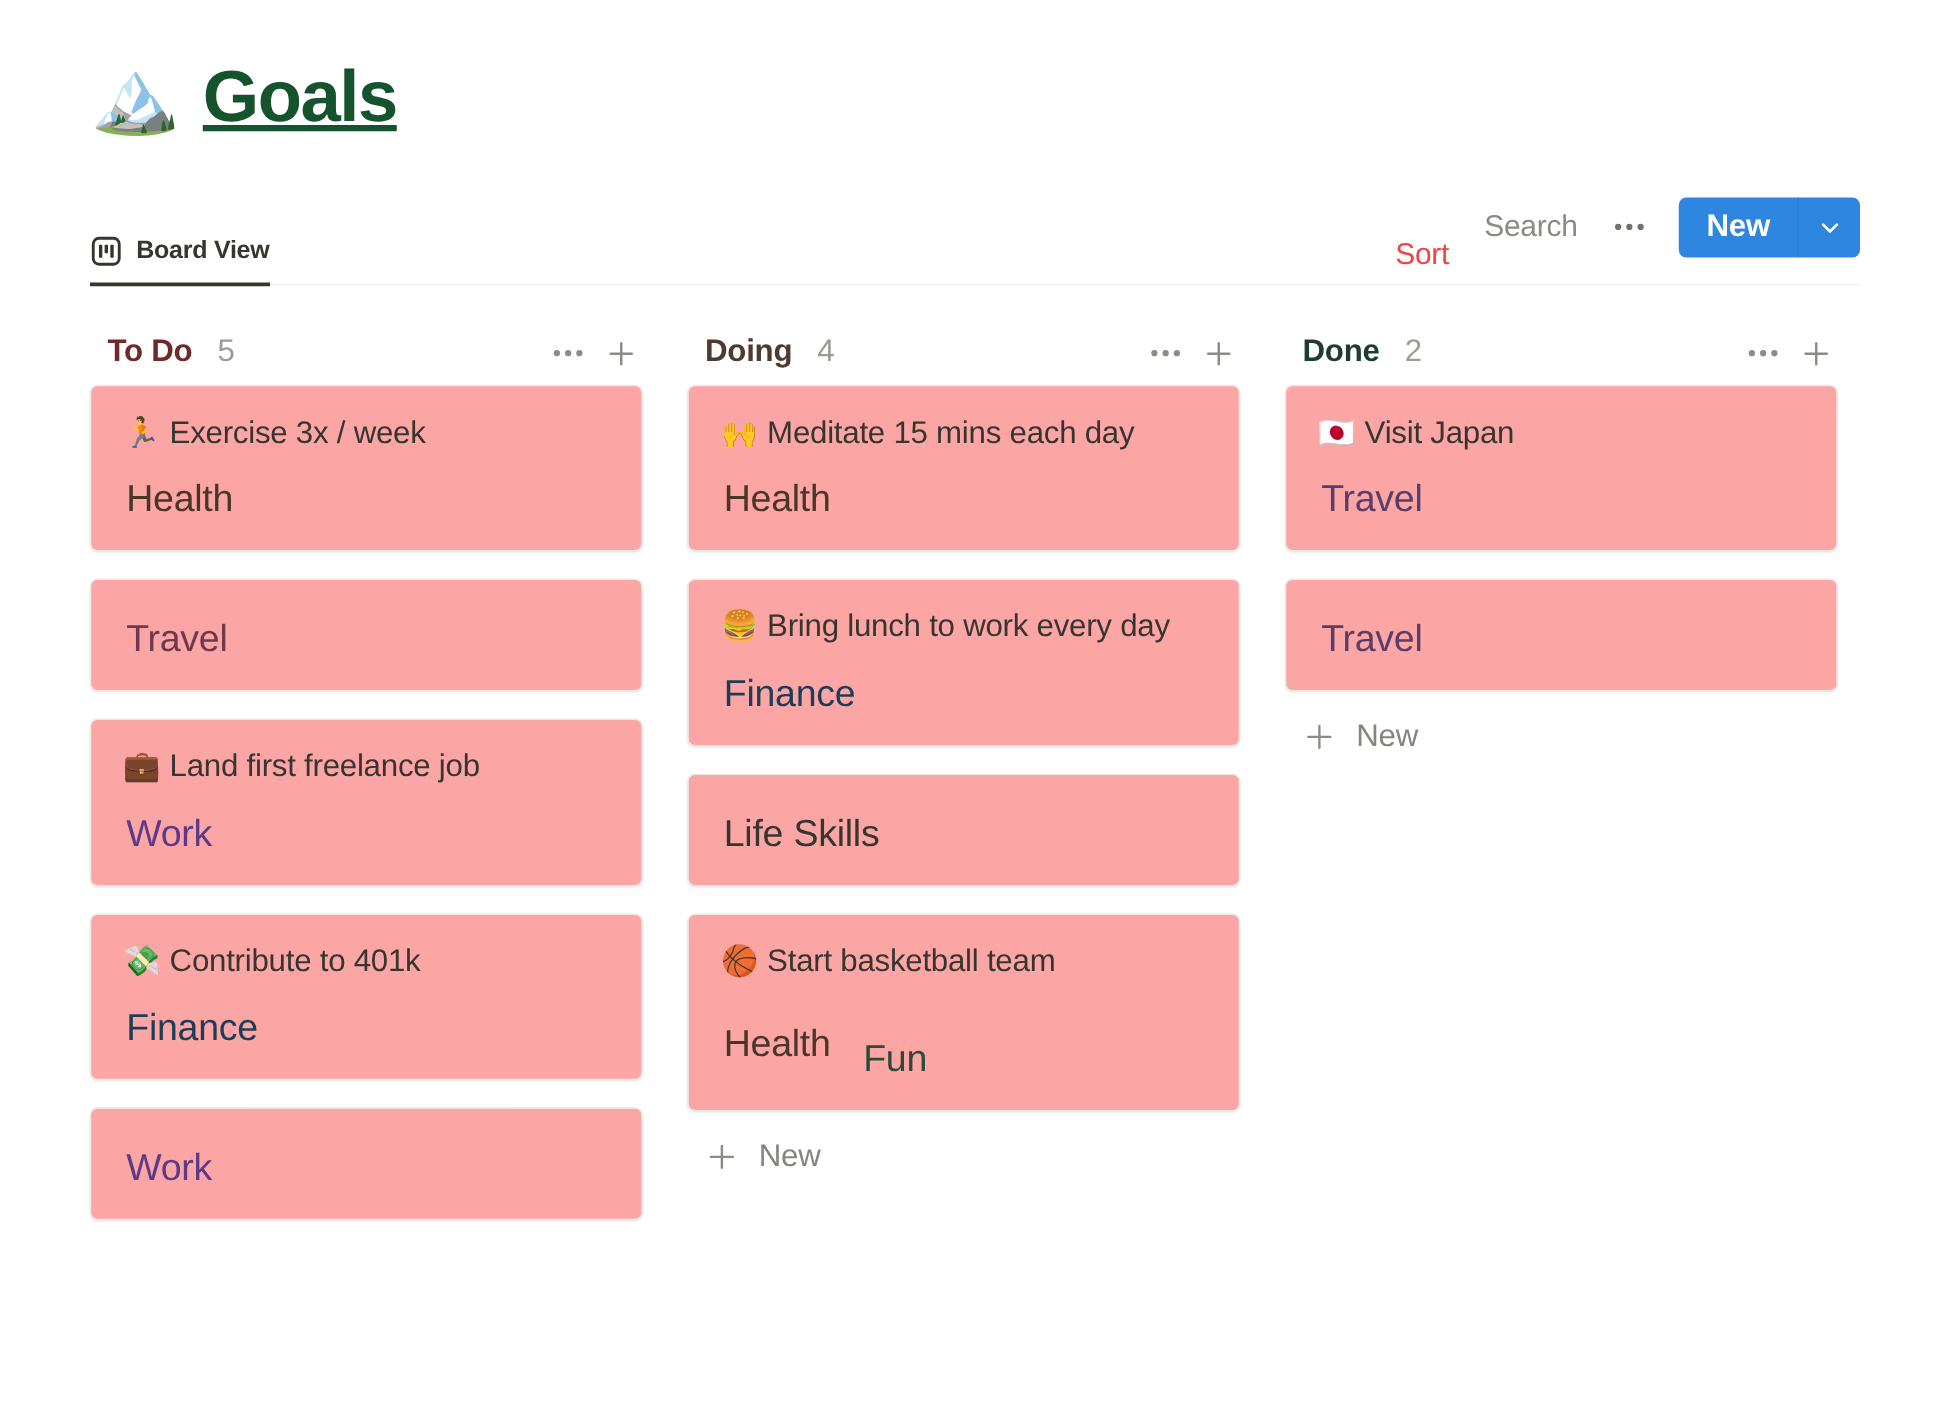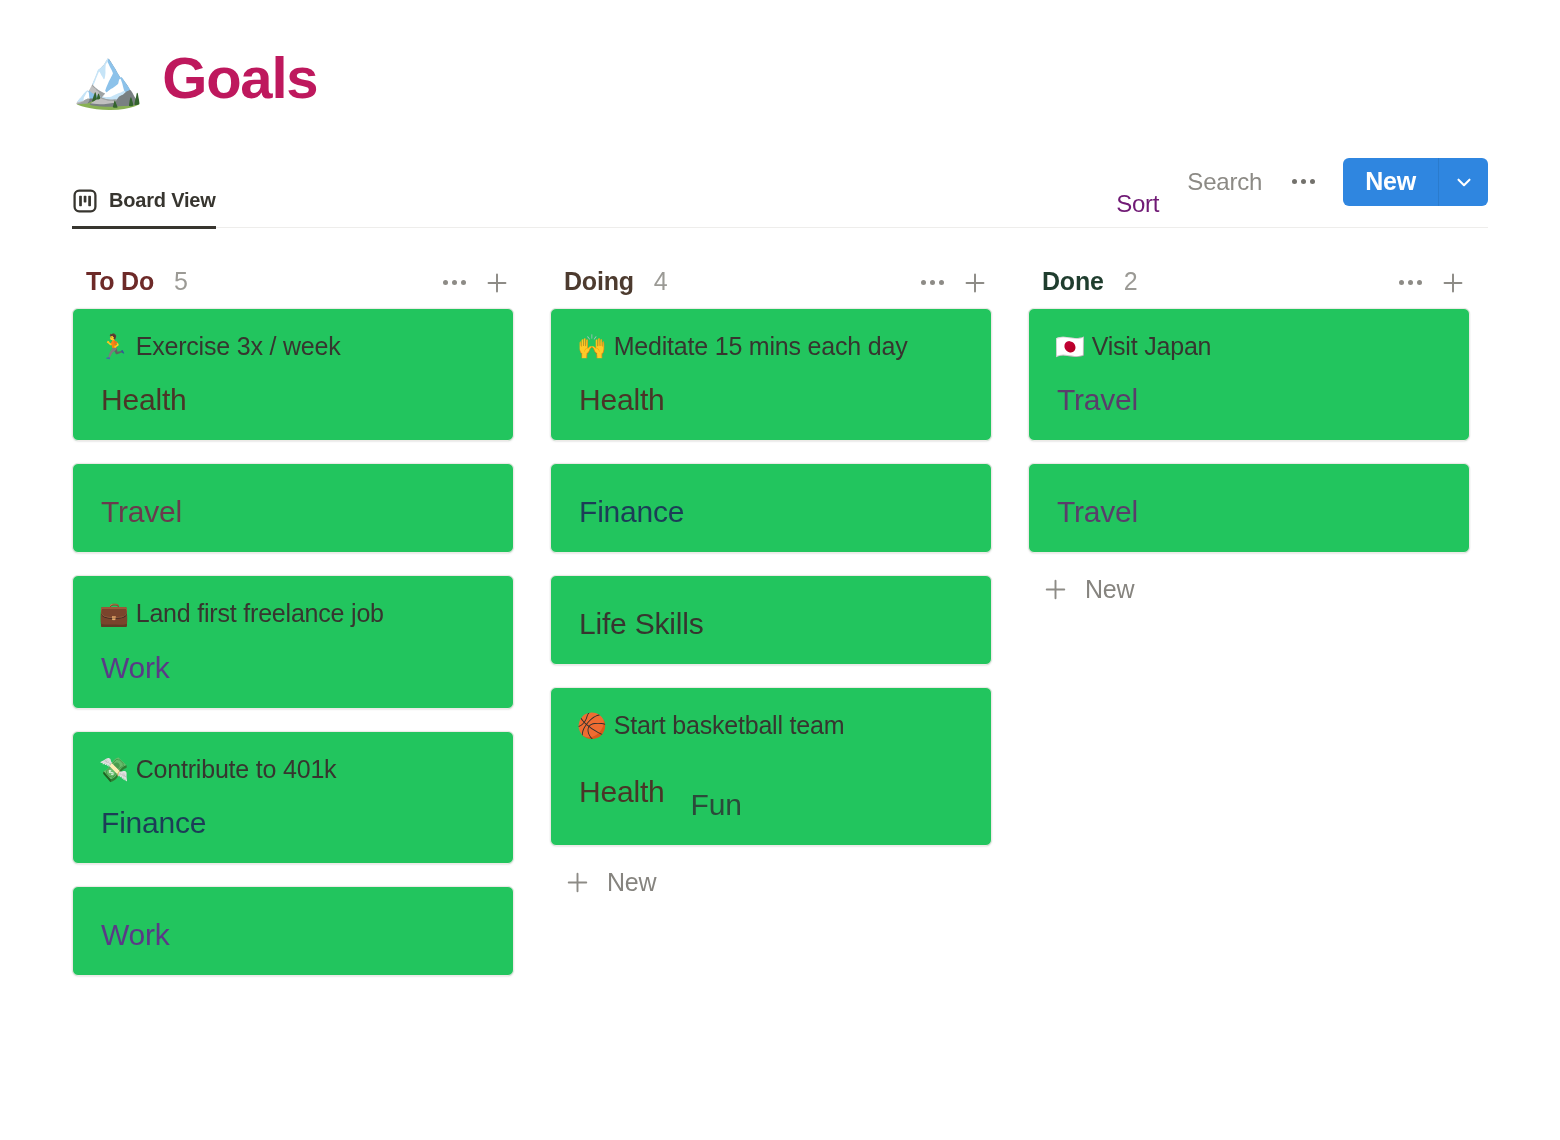--- a/index.html
+++ b/index.html
@@ -29,22 +29,23 @@
   }
   .page-emoji {
     font-size: 58px;
     line-height: 1;
     display: inline-block;
   }
   .page-title {
     font-size: 58px;
     font-weight: 700;
     letter-spacing: -1.2px;
-    color: #be185d;
+    color: #14532d;
     line-height: 1.1;
+    text-decoration: underline;
   }
 
   
   .toolbar {
     position: relative;
     margin-top: 60px;
     display: flex;
     align-items: flex-end;
     justify-content: space-between;
     height: 58px;
@@ -87,21 +88,21 @@
     align-items: center;
     gap: 0;
     padding-bottom: 10px;
   }
   .tool-link {
     font-size: 24px;
     padding: 0 14px;
     cursor: pointer;
     letter-spacing: -0.2px;
   }
-  .tool-link.sort { color: #701a75; margin-top: 44px; }
+  .tool-link.sort { color: #ef4444; margin-top: 44px; }
   .tool-link.search { color: #8c8a85; }
   .tool-dots {
     display: flex;
     align-items: center;
     gap: 4px;
     padding: 0 16px;
     cursor: pointer;
   }
   .tool-dots i {
     width: 5px; height: 5px; border-radius: 50%;
@@ -171,21 +172,21 @@
   }
   .col-dots i {
     width: 5px; height: 5px; border-radius: 50%;
     background: #8d8b86; display: block;
   }
   .col-plus { width: 26px; height: 26px; display: block; cursor: pointer; }
 
   .cards { display: flex; flex-direction: column; gap: 22px; }
 
   .card {
-    background: #22c55e;
+    background: #fca5a5;
     border: 1px solid #eceae6;
     border-radius: 6px;
     box-shadow: 0 1px 2px rgba(15,15,15,0.07), 0 0 0 0.5px rgba(15,15,15,0.03);
     padding: 20px 26px 22px 26px;
   }
   .card-title {
     font-size: 25px;
     color: #37352f;
     line-height: 1.42;
     letter-spacing: -0.2px;
@@ -345,20 +346,23 @@
   <div class="card">
     <div class="card-title">
       <span class="card-emoji">🙌</span><span>Meditate 15 mins each day</span>
     </div>
     <div class="card-tags">
               <span class="tag" style="color: rgb(74, 53, 39);">Health</span>
             </div>
   </div>
 
   <div class="card">
+    <div class="card-title">
+      <span class="card-emoji">🍔</span><span>Bring lunch to work every day</span>
+    </div>
     <div class="card-tags">
               <span class="tag" style="color: rgb(28, 61, 87);">Finance</span>
             </div>
   </div>
 
   <div class="card">
     <div class="card-tags">
               <span class="tag" style="color: rgb(55, 53, 47);">Life Skills</span>
             </div>
   </div>

